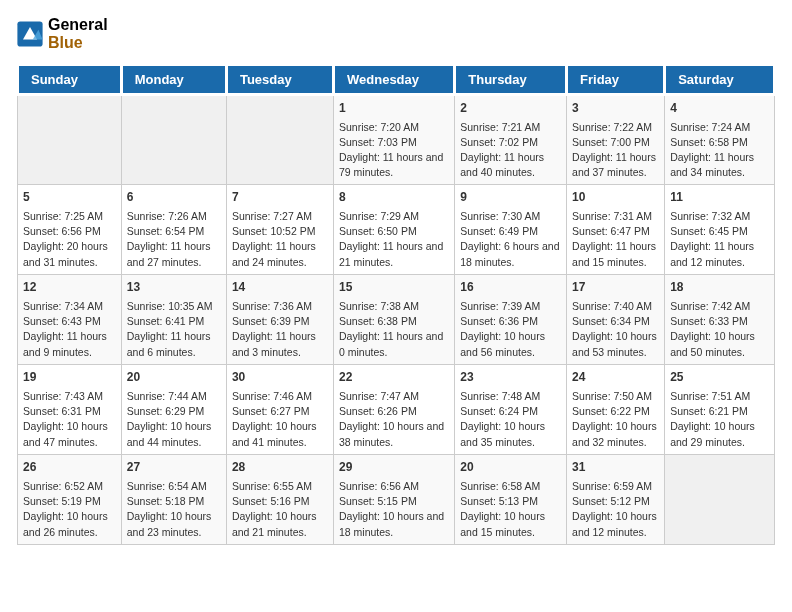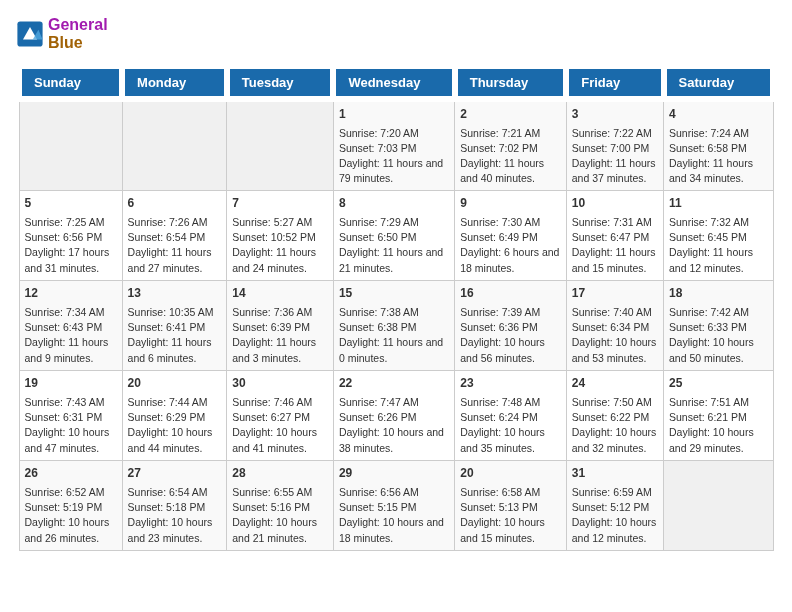--- a/index.html
+++ b/index.html
@@ -44,21 +44,21 @@
     }
     thead tr {
       background-color: #1a6aab;
       color: #fff;
     }
     thead th {
       padding: 6px 12px;
       text-align: left;
       font-size: 13px;
       font-weight: bold;
-      border: 6px solid #ffffff;
+      border: 3px solid #ffffff;
     }
     tbody tr {
       vertical-align: top;
     }
     tbody td {
       border: 1px solid #ccc;
       padding: 4px 5px;
       height: 90px;
       color: #333;
       font-size: 10.5px;
@@ -85,21 +85,21 @@
 
 <div class="header">
   <div class="logo">
     <svg class="logo-icon" viewBox="0 0 40 40">
       <rect x="2" y="2" width="36" height="36" rx="4" fill="#1a6aab"></rect>
       <polygon points="10,28 20,10 30,28" fill="white"></polygon>
       <polygon points="24,28 32,14 38,28" fill="#4da6e0" opacity="0.8"></polygon>
     </svg>
     <div>
       <div style="font-size:16px;font-weight:bold;color:#333;line-height:1.1">
-        <span style="color:#a21caf">General</span>
+        <span style="color:#000000">General</span>
       </div>
       <div style="font-size:16px;font-weight:bold;color:#a16207;line-height:1.1">Blue</div>
     </div>
   </div>
   <div class="title-section">
     <div class="month-title"></div>
     <div class="location"></div>
   </div>
 </div>
 
@@ -119,23 +119,23 @@
   <tr>
         <td class="empty"></td>
         <td class="empty"></td>
         <td class="empty"></td>
         <td><span class="day-number">1</span><span>Sunrise: 7:20 AM</span><br><span>Sunset: 7:03 PM</span><br><span>Daylight: 11 hours and 79 minutes.</span></td>
         <td><span class="day-number">2</span><span>Sunrise: 7:21 AM</span><br><span>Sunset: 7:02 PM</span><br><span>Daylight: 11 hours and 40 minutes.</span></td>
         <td><span class="day-number">3</span><span>Sunrise: 7:22 AM</span><br><span>Sunset: 7:00 PM</span><br><span>Daylight: 11 hours and 37 minutes.</span></td>
         <td><span class="day-number">4</span><span>Sunrise: 7:24 AM</span><br><span>Sunset: 6:58 PM</span><br><span>Daylight: 11 hours and 34 minutes.</span></td>
       </tr>
       <tr>
-        <td><span class="day-number">5</span><span>Sunrise: 7:25 AM</span><br><span>Sunset: 6:56 PM</span><br><span>Daylight: 17 hours and 31 minutes.</span></td>
+        <td><span class="day-number">5</span><span>Sunrise: 7:25 AM</span><br><span>Sunset: 6:56 PM</span><br><span>Daylight: 20 hours and 31 minutes.</span></td>
         <td><span class="day-number">6</span><span>Sunrise: 7:26 AM</span><br><span>Sunset: 6:54 PM</span><br><span>Daylight: 11 hours and 27 minutes.</span></td>
-        <td><span class="day-number">7</span><span>Sunrise: 5:27 AM</span><br><span>Sunset: 10:52 PM</span><br><span>Daylight: 11 hours and 24 minutes.</span></td>
+        <td><span class="day-number">7</span><span>Sunrise: 7:27 AM</span><br><span>Sunset: 10:52 PM</span><br><span>Daylight: 11 hours and 24 minutes.</span></td>
         <td><span class="day-number">8</span><span>Sunrise: 7:29 AM</span><br><span>Sunset: 6:50 PM</span><br><span>Daylight: 11 hours and 21 minutes.</span></td>
         <td><span class="day-number">9</span><span>Sunrise: 7:30 AM</span><br><span>Sunset: 6:49 PM</span><br><span>Daylight: 6 hours and 18 minutes.</span></td>
         <td><span class="day-number">10</span><span>Sunrise: 7:31 AM</span><br><span>Sunset: 6:47 PM</span><br><span>Daylight: 11 hours and 15 minutes.</span></td>
         <td><span class="day-number">11</span><span>Sunrise: 7:32 AM</span><br><span>Sunset: 6:45 PM</span><br><span>Daylight: 11 hours and 12 minutes.</span></td>
       </tr>
       <tr>
         <td><span class="day-number">12</span><span>Sunrise: 7:34 AM</span><br><span>Sunset: 6:43 PM</span><br><span>Daylight: 11 hours and 9 minutes.</span></td>
         <td><span class="day-number">13</span><span>Sunrise: 10:35 AM</span><br><span>Sunset: 6:41 PM</span><br><span>Daylight: 11 hours and 6 minutes.</span></td>
         <td><span class="day-number">14</span><span>Sunrise: 7:36 AM</span><br><span>Sunset: 6:39 PM</span><br><span>Daylight: 11 hours and 3 minutes.</span></td>
         <td><span class="day-number">15</span><span>Sunrise: 7:38 AM</span><br><span>Sunset: 6:38 PM</span><br><span>Daylight: 11 hours and 0 minutes.</span></td>

